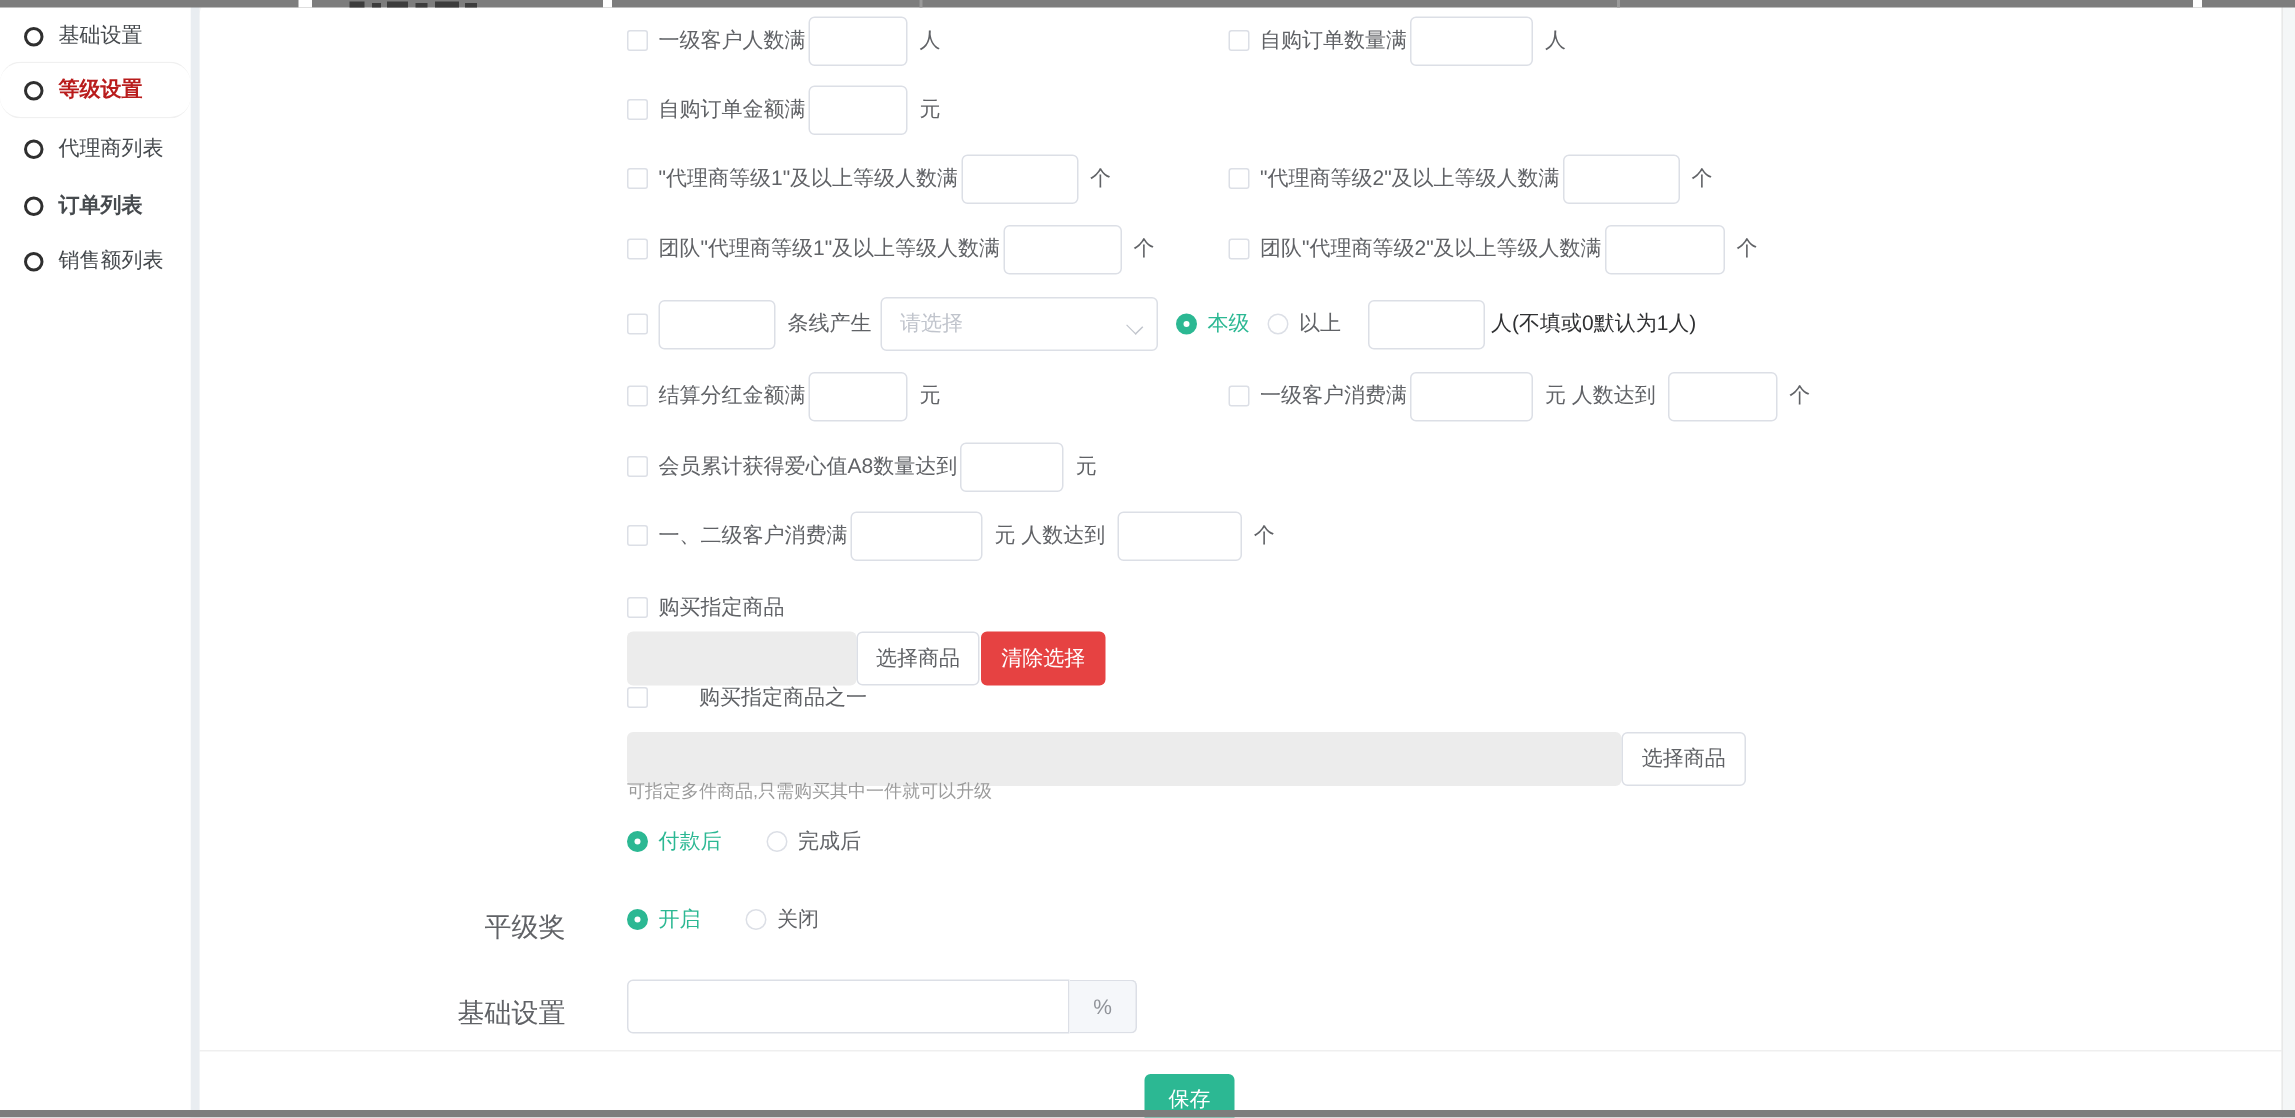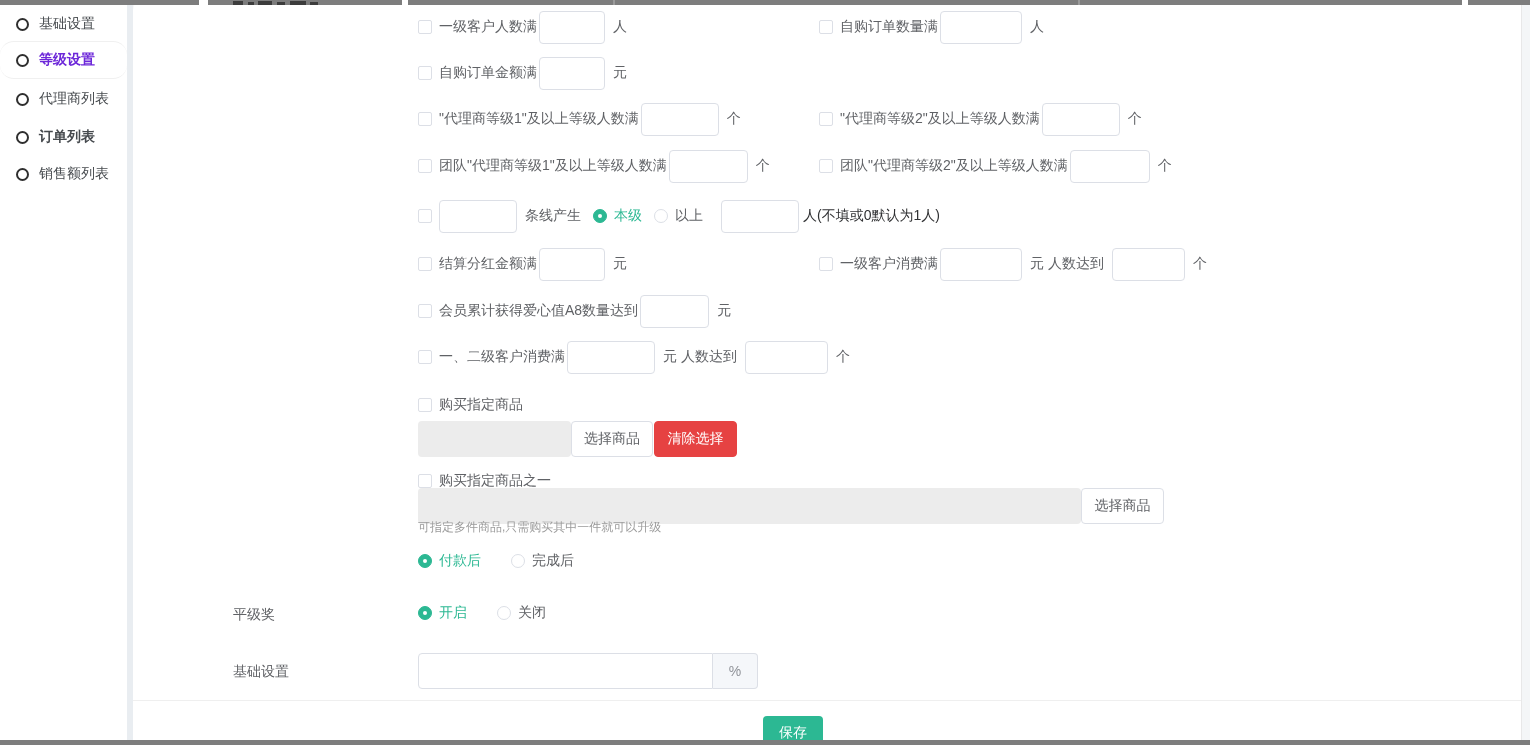--- a/index.html
+++ b/index.html
@@ -15,42 +15,42 @@
   .edge-gap{position:absolute;top:0;height:5px;background:#ffffff;z-index:61;}
   .edge-mark{position:absolute;top:0;height:5px;background:#9a9a9a;z-index:61;}
   .smudge{position:absolute;background:#3c3c3c;z-index:62;}
   
   .sidebar{position:absolute;left:0;top:0;width:127px;height:745px;background:#ffffff;z-index:10;}
   .side-strip{position:absolute;left:127px;top:0;width:6px;height:745px;background:#e9edf1;z-index:9;}
   .side-item{position:absolute;left:0;width:127px;height:36px;display:flex;align-items:center;cursor:pointer;border-radius:14px;}
   .side-item .bullet{width:9px;height:9px;border:2px solid #2f2f2f;border-radius:50%;margin:0 10px 0 16px;flex:none;background:#fff;}
   .side-item .side-lbl{font-size:14px;color:#464a4e;white-space:nowrap;}
   .side-item.active{background:#ffffff;border-top:1px solid #f0f0f0;border-bottom:1px solid #f0f0f0;}
-  .side-item.active .side-lbl{font-weight:bold;color:#6d28d9;text-align:center;}
+  .side-item.active .side-lbl{font-weight:bold;color:#b91c1c;text-align:center;}
   
   .content{position:absolute;left:133px;top:0;width:1389px;height:745px;background:#ffffff;border-top-left-radius:10px;box-shadow:-4px 0 8px rgba(0,0,0,0.05);z-index:8;}
   .row{position:absolute;display:flex;align-items:center;height:34px;white-space:nowrap;}
   .cb{width:14px;height:14px;border:1px solid #dcdfe6;border-radius:2px;background:#fff;margin-right:7px;flex:none;cursor:pointer;box-sizing:border-box;}
   .lbl{font-size:14px;color:#606266;}
   .inp{height:33px;border:1px solid #dcdfe6;border-radius:4px;background:#fff;margin-left:2px;padding:0 8px;box-sizing:border-box;font:inherit;color:#303133;outline:none;}
   .sfx{margin-left:8px;font-size:14px;color:#606266;}
   .darktext{color:#303133;}
   .radio{width:14px;height:14px;border:1px solid #dcdfe6;border-radius:50%;background:#fff;margin-right:7px;flex:none;position:relative;cursor:pointer;box-sizing:border-box;}
   .radio.on{background:#2cb893;border-color:#2cb893;}
   .radio.on::after{content:"";position:absolute;left:4px;top:4px;width:4px;height:4px;border-radius:50%;background:#fff;}
   .rlbl{font-size:14px;color:#606266;}
   .rlbl.on{color:#2cb893;}
   .sel{width:185px;height:36px;border:1px solid #dcdfe6;border-radius:4px;background:#fff;display:flex;align-items:center;padding:0 28px 0 12px;box-sizing:border-box;margin-left:6px;position:relative;cursor:pointer;}
   .sel .ph{color:#c0c4cc;font-size:14px;}
   .sel .chev{position:absolute;right:10px;top:14px;width:8px;height:8px;border-right:1px solid #c0c4cc;border-bottom:1px solid #c0c4cc;transform:rotate(45deg) scaleY(0.8);transform-origin:center;}
   .graybox{background:#ececec;border-radius:4px;height:36px;box-sizing:border-box;}
   .btn-plain{height:36px;background:#fff;border:1px solid #dcdfe6;border-radius:4px;color:#606266;font-size:14px;display:flex;align-items:center;justify-content:center;box-sizing:border-box;cursor:pointer;}
   .btn-danger{height:36px;background:#e64242;border:1px solid #e64242;border-radius:4px;color:#fff;font-size:14px;display:flex;align-items:center;justify-content:center;box-sizing:border-box;cursor:pointer;}
   .hint{font-size:12px;color:#9b9b9b;}
-  .form-lbl{position:absolute;left:100px;width:144px;text-align:left;font-size:14px;color:#606266;}
+  .form-lbl{position:absolute;left:100px;width:144px;text-align:right;font-size:18px;color:#606266;}
   .ratio-input{width:295px;height:36px;border:1px solid #dcdfe6;border-radius:4px 0 0 4px;background:#fff;box-sizing:border-box;font:inherit;padding:0 10px;outline:none;}
   .ratio-append{width:45px;height:36px;background:#f5f7fa;border:1px solid #dcdfe6;border-left:none;border-radius:0 4px 4px 0;box-sizing:border-box;display:flex;align-items:center;justify-content:center;color:#909399;font-size:14px;}
   .divider{position:absolute;left:0;top:700px;width:1389px;height:1px;background:#efefef;}
   .btn-save{position:absolute;left:630px;top:716px;width:60px;height:34px;background:#2cb893;border:none;border-radius:4px;color:#fff;font-size:14px;display:flex;align-items:center;justify-content:center;cursor:pointer;z-index:20;}
   
   .scroll-track{position:absolute;right:0;top:0;width:8px;height:745px;background:#f4f6f7;border-left:1px solid #e8e8e8;z-index:30;}
 </style>
 </head>
 <body>
 
@@ -138,20 +138,24 @@
     <span class="cb"></span>
     <span class="lbl">团队"代理商等级2"及以上等级人数满</span>
     <input class="inp" style="width: 80px;" value="">
     <span class="sfx">个</span>
   </div>
 
   <div class="row" style="left:285px;top:197px;height:38px;">
     <span class="cb"></span>
     <input class="inp" style="width: 78px; margin-left: 0px;" value="">
     <span class="lbl" style="margin-left:8px;">条线产生</span>
+    <div class="sel">
+      <span class="ph">请选择</span>
+      <span class="chev"></span>
+    </div>
     <span class="radio on" style="margin-left:12px;"></span>
     <span class="rlbl on">本级</span>
     <span class="radio" style="margin-left:12px;"></span>
     <span class="rlbl">以上</span>
     <input class="inp" style="width: 78px; margin-left: 18px;" value="">
     <span class="sfx darktext" style="margin-left:4px;">人(不填或0默认为1人)</span>
   </div>
 
   <div class="row" style="left:285px;top:247px;">
     <span class="cb"></span>
@@ -188,21 +192,21 @@
     <span class="cb"></span>
     <span class="lbl">购买指定商品</span>
   </div>
 
   <div class="row" style="left:285px;top:421px;height:36px;">
     <div class="graybox" style="width:153px;"></div>
     <button class="btn-plain" style="width:82px;">选择商品</button>
     <button class="btn-danger" style="width:83px;margin-left:1px;">清除选择</button>
   </div>
 
-  <div class="row" style="left:285px;top:466px;height:30px;">
+  <div class="row" style="left:285px;top:450px;height:30px;gap:27px;">
     <span class="cb"></span>
     <span class="lbl">购买指定商品之一</span>
   </div>
 
   <div class="row" style="left:285px;top:488px;height:36px;">
     <div class="graybox" style="width:663px;"></div>
     <button class="btn-plain" style="width:83px;">选择商品</button>
   </div>
 
   <div class="row" style="left:285px;top:519px;height:16px;">

